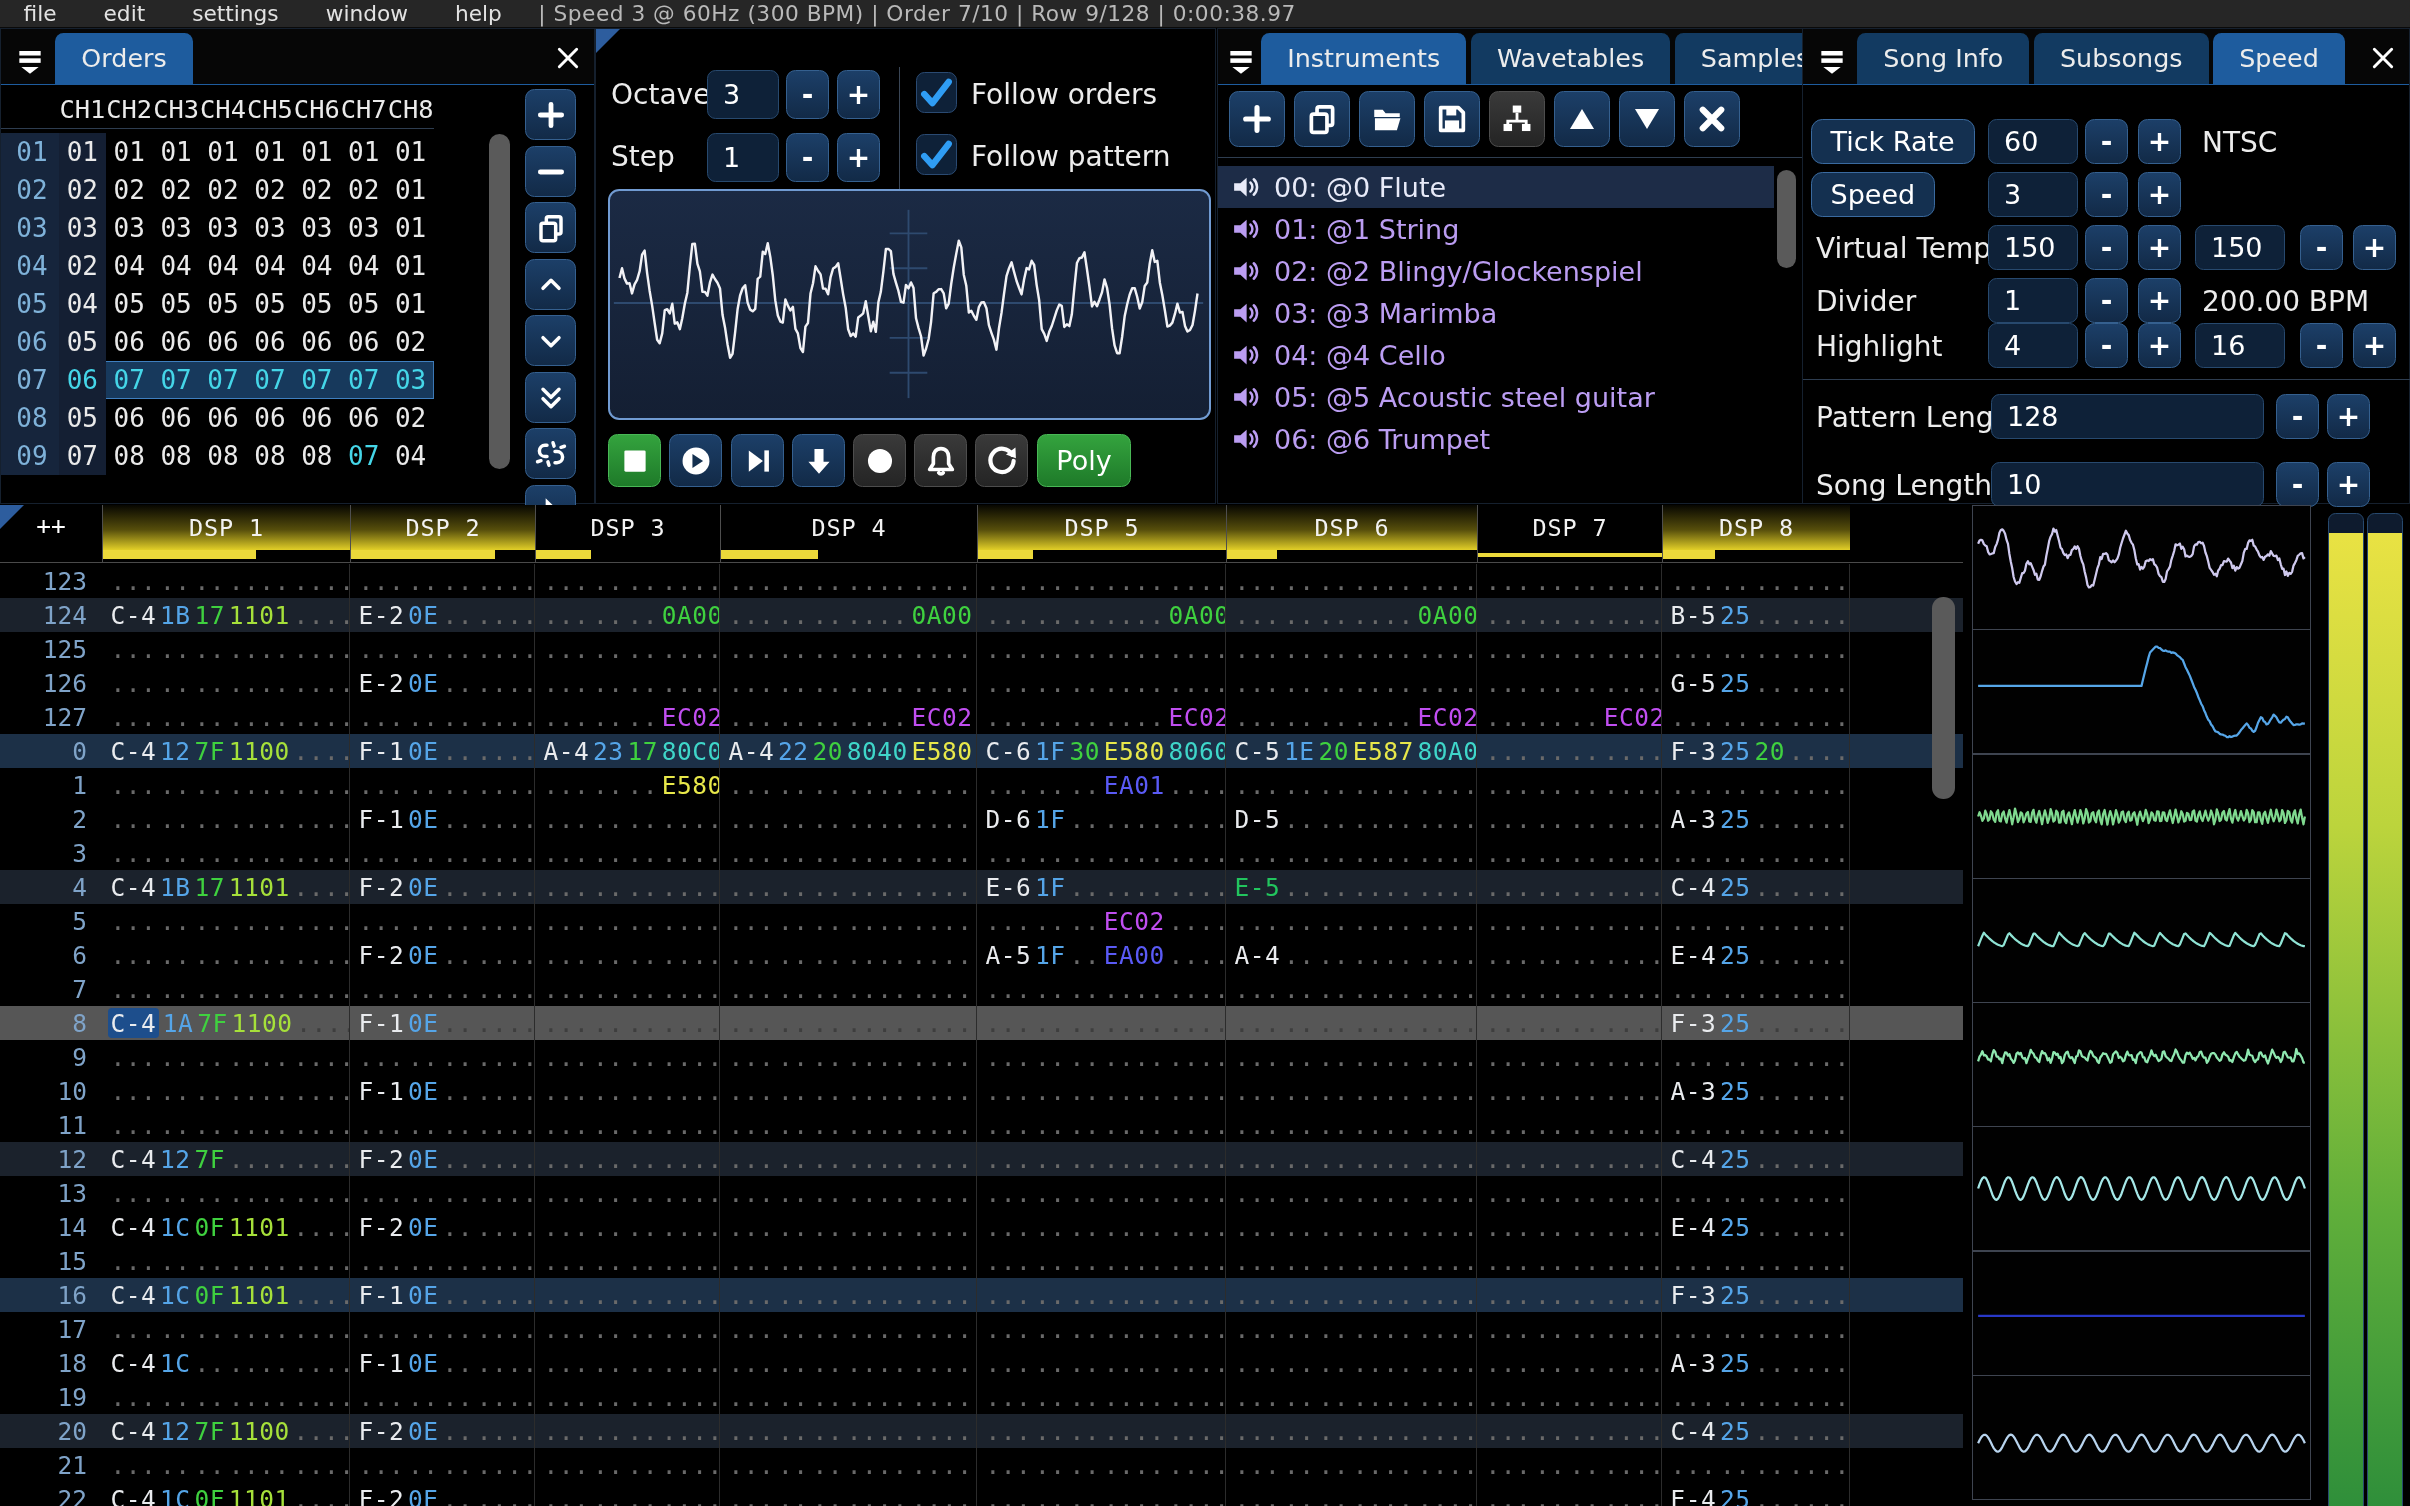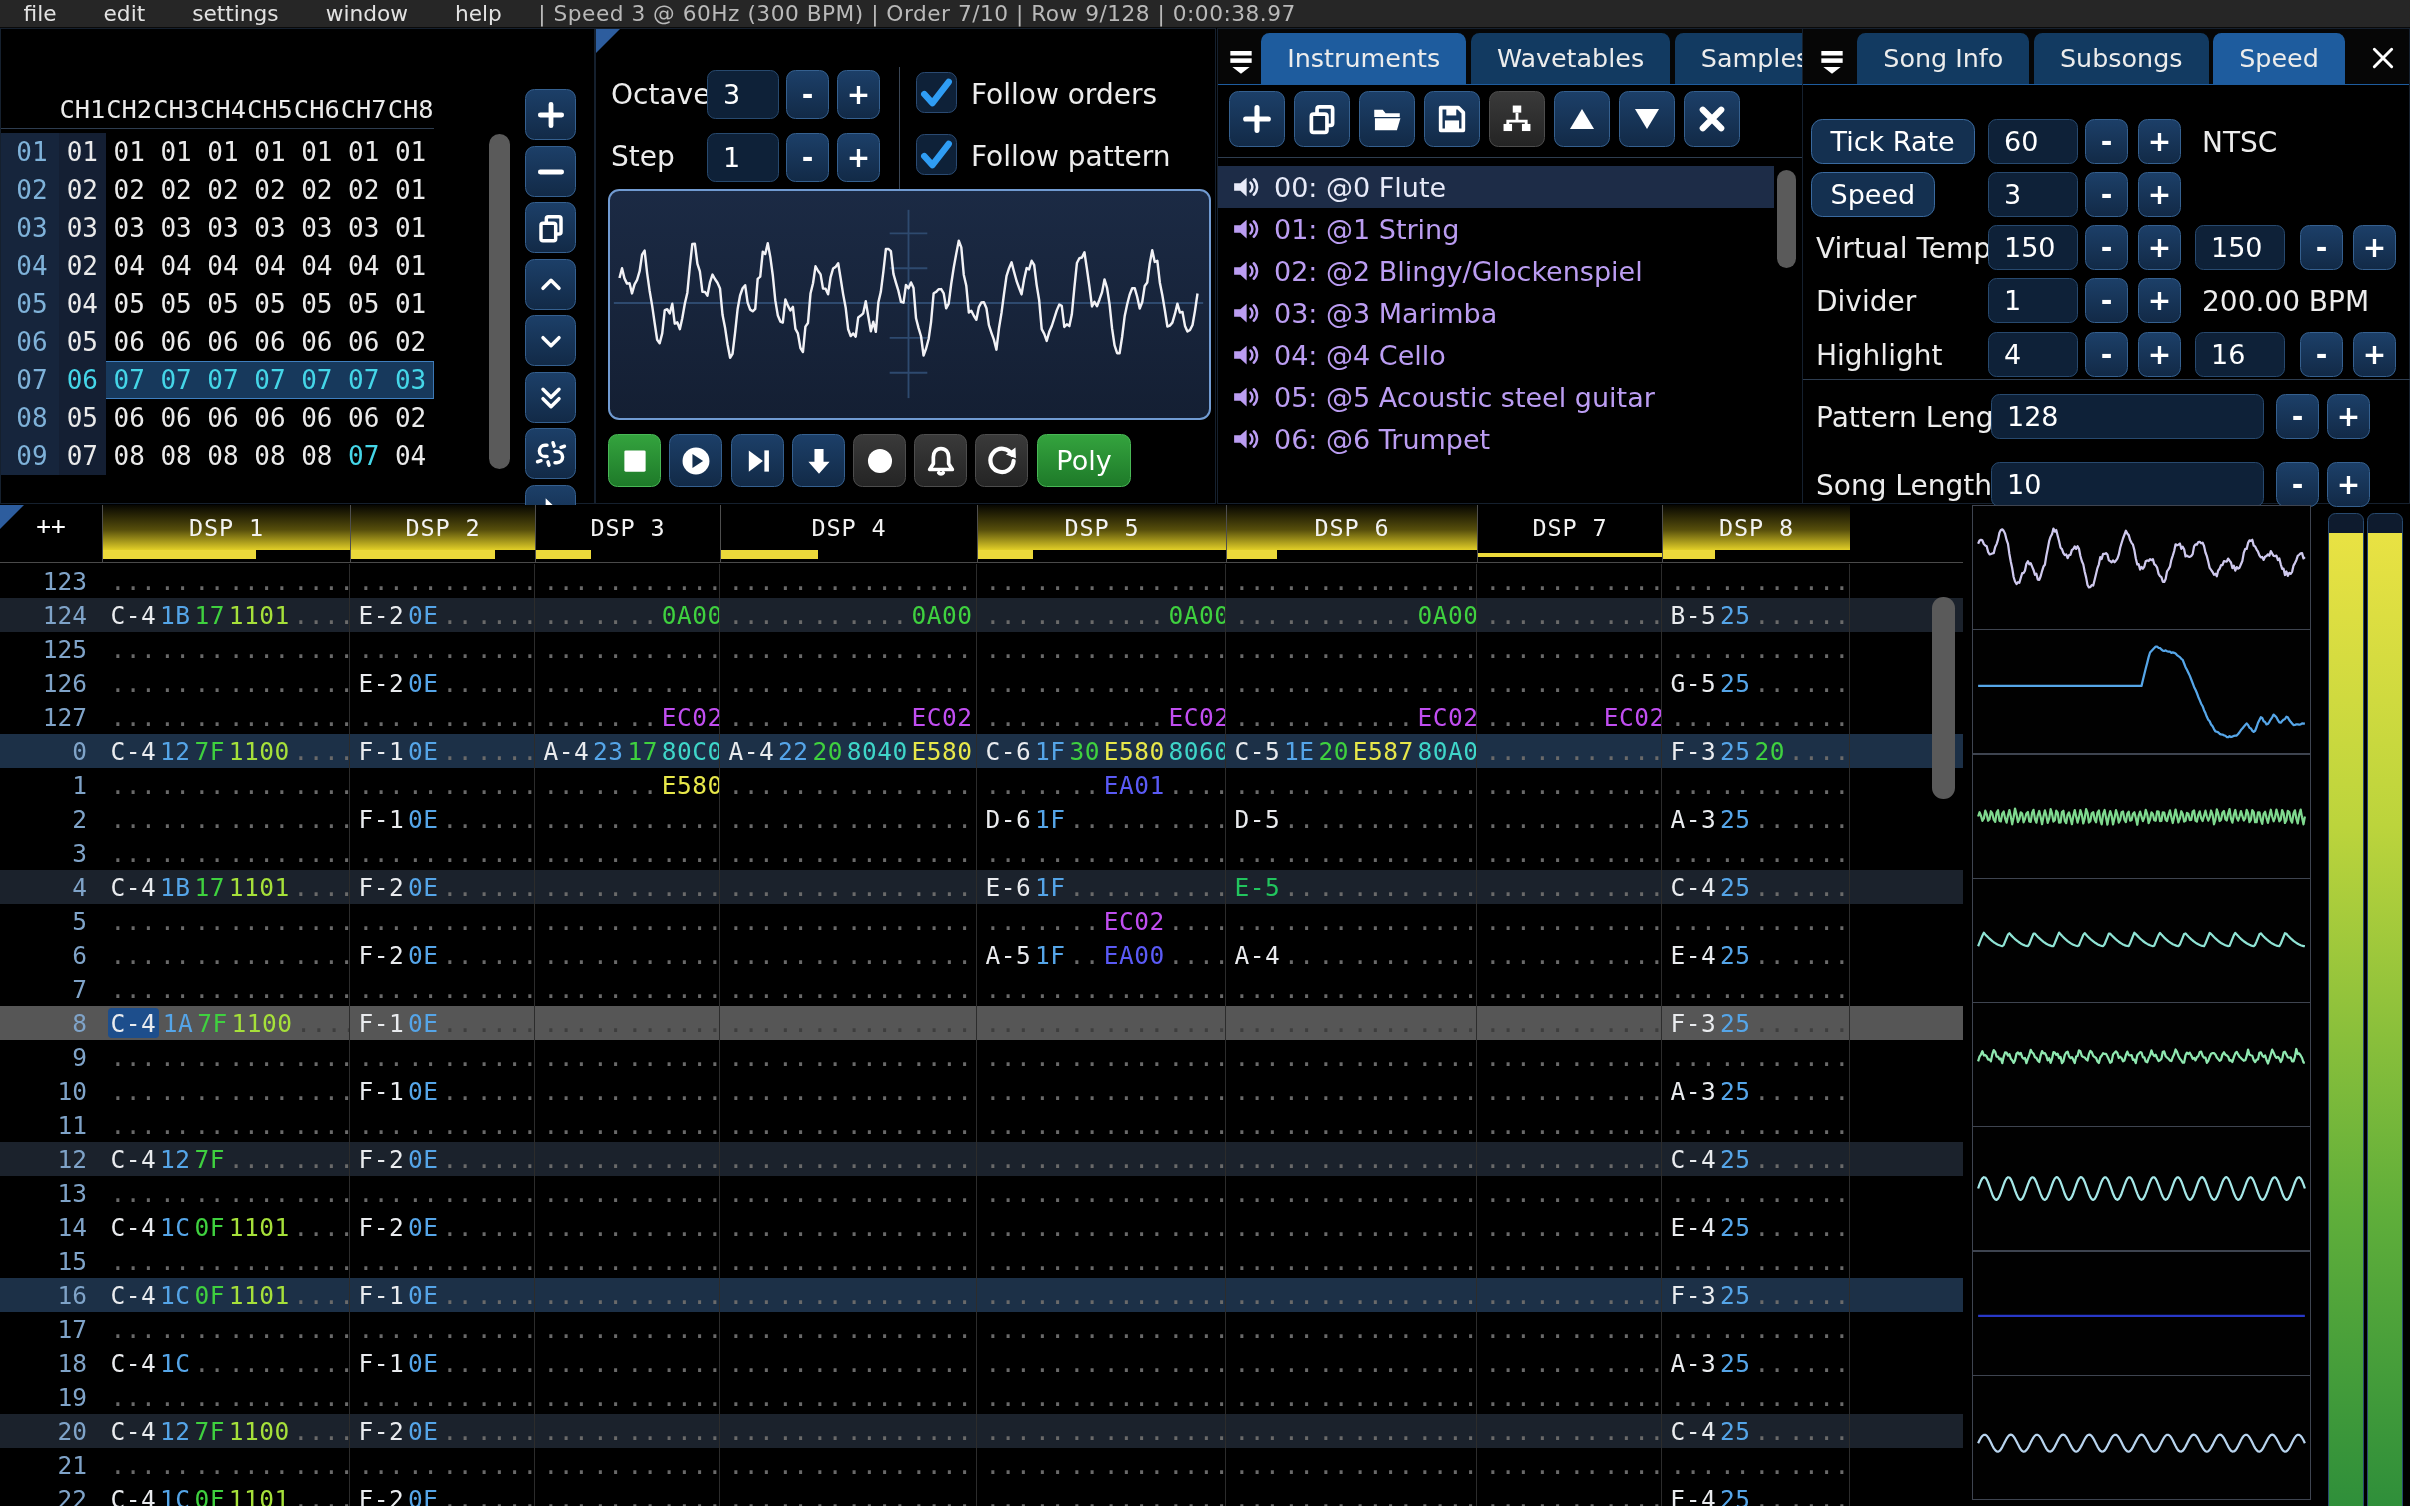--- a/index.html
+++ b/index.html
@@ -135,20 +135,36 @@
       <span class="menu-item">file</span>
       <span class="menu-item">edit</span>
       <span class="menu-item">settings</span>
       <span class="menu-item">window</span>
       <span class="menu-item">help</span>
     </div>
   <span id="menu-status">| Speed 3 @ 60Hz (300 BPM) | Order 7/10 | Row 9/128 | 0:00:38.97</span>
 </div>
 
 <div class="window" id="win-orders" style="left:0; top:28px; width:595px; height:476px;">
+  <div class="tabbar">
+    <div class="winmenu-btn">
+        <svg width="32" height="32" viewBox="0 0 24 24" fill="none">
+          <rect x="4" y="4.5" width="16" height="3.4" fill="#ffffff"></rect>
+          <rect x="4" y="10" width="16" height="3.4" fill="#ffffff"></rect>
+          <polygon points="5.5,16.5 18.5,16.5 12,21.5" fill="#ffffff"></polygon>
+        </svg>
+      </div>
+    <div class="tab active">Orders</div>
+    <div class="tab-spacer"></div>
+    <div class="close-btn">
+        <svg width="32" height="32" viewBox="0 0 24 24" fill="none">
+          <path d="M5.5 5.5l13 13M18.5 5.5l-13 13" stroke="#ffffff" stroke-width="2.2" stroke-linecap="round"></path>
+        </svg>
+      </div>
+  </div>
   <div id="orders-head" class="mono">
       <div class="o-num"></div>
       <div class="o-cell" style="line-height:40px;">CH1</div>
       <div class="o-cell" style="line-height:40px;">CH2</div>
       <div class="o-cell" style="line-height:40px;">CH3</div>
       <div class="o-cell" style="line-height:40px;">CH4</div>
       <div class="o-cell" style="line-height:40px;">CH5</div>
       <div class="o-cell" style="line-height:40px;">CH6</div>
       <div class="o-cell" style="line-height:40px;">CH7</div>
       <div class="o-cell" style="line-height:40px;">CH8</div>
@@ -563,21 +579,21 @@
         <div class="btn spin m2">-</div>
         <div class="btn spin p2">+</div>
       </div>
       <div class="fld-row" style="top: 249px;">
         <span class="flabel">Divider</span>
         <div class="input v1">1</div>
         <div class="btn spin m1">-</div>
         <div class="btn spin p1">+</div>
         <span class="flabel suffix">200.00 BPM</span>
       </div>
-      <div class="fld-row" style="top: 303px;">
+      <div class="fld-row" style="top: 294px;">
         <span class="flabel">Highlight</span>
         <div class="input v1">4</div>
         <div class="btn spin m1">-</div>
         <div class="btn spin p1">+</div>
         <div class="input v2">16</div>
         <div class="btn spin m2">-</div>
         <div class="btn spin p2">+</div>
       </div>
     </div>
   <div class="hline" style="left:0; top:350px; width:608px; background:#2e3d50;"></div>

